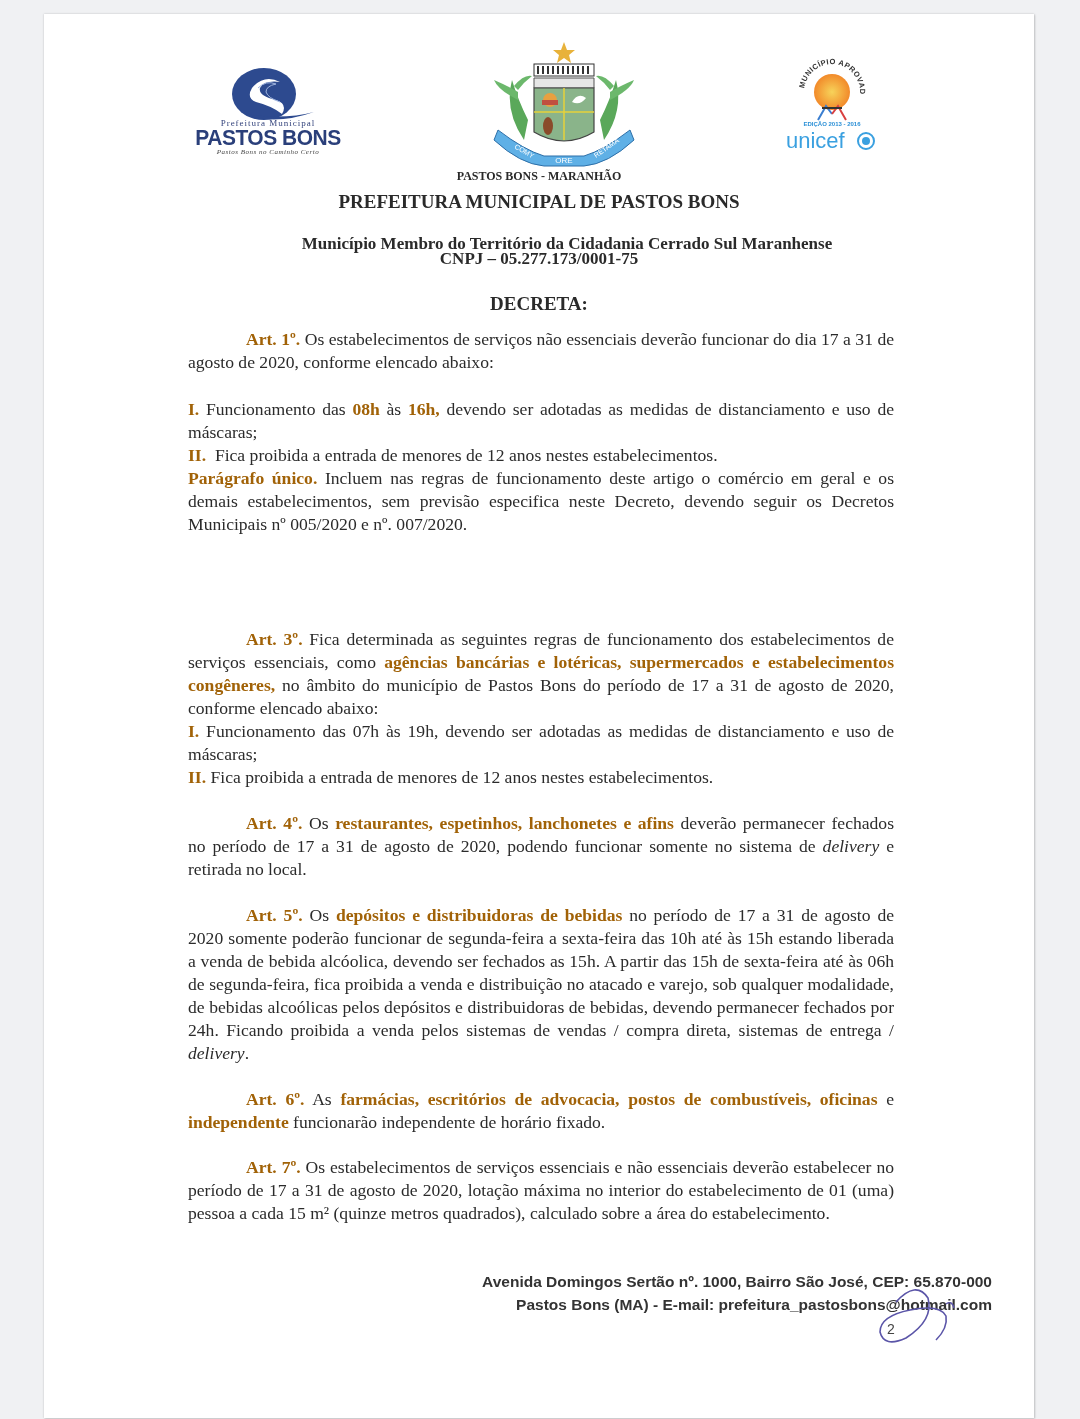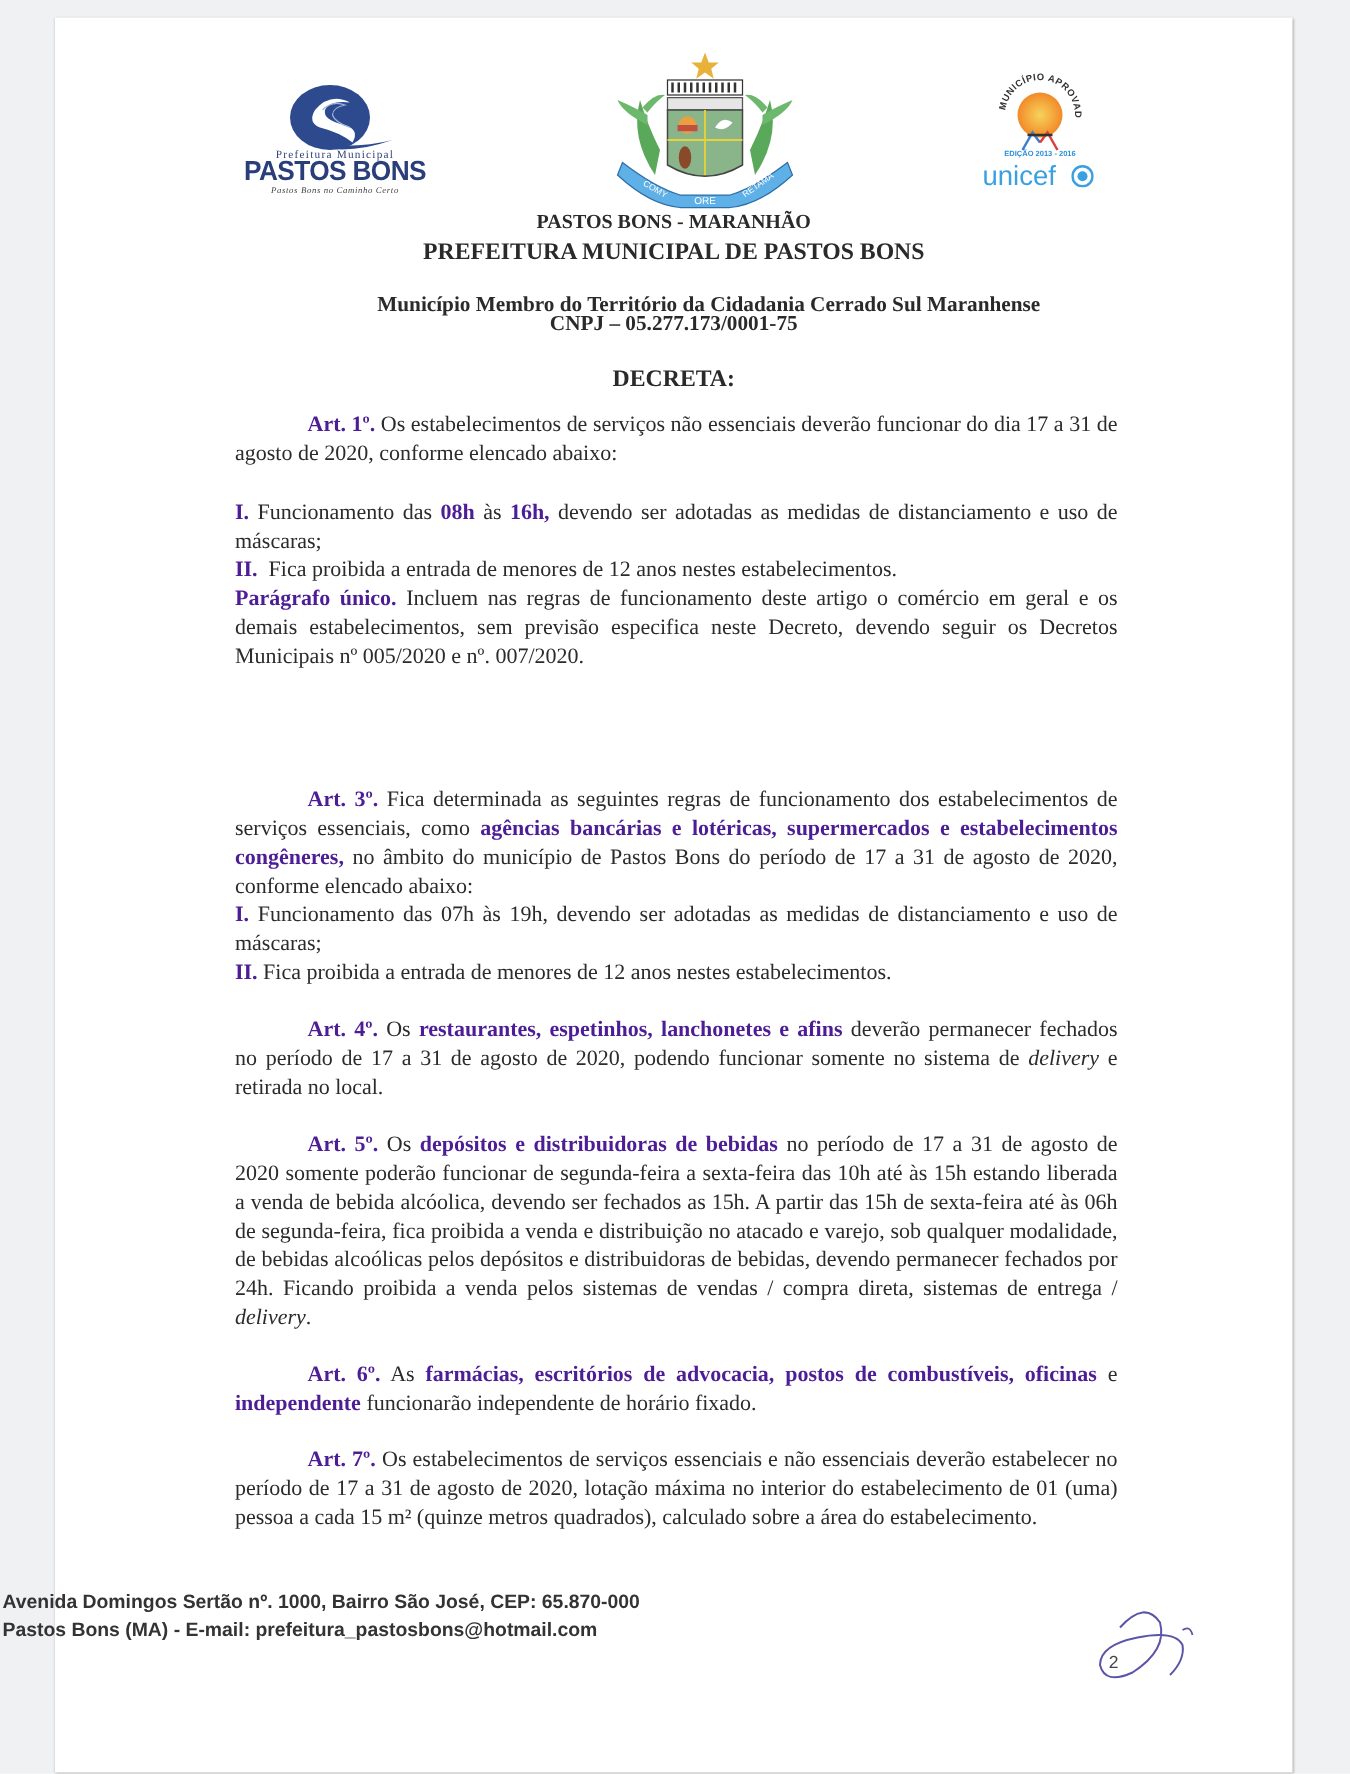--- a/index.html
+++ b/index.html
@@ -37,36 +37,36 @@
       position: absolute; left: 0; top: 67px; width: 100px; text-align: center;
       font-family: "Liberation Sans", sans-serif; font-weight: bold; font-size: 6px; color: #2a8fd6;
     }
     .unicef-word {
       position: absolute; left: 4px; top: 74px; width: 96px;
       font-family: "Liberation Sans", sans-serif; font-size: 22px; color: #3aa0e0;
       display: flex; align-items: center; gap: 12px;
     }
     
     .header-text { position: absolute; left: 0; width: 990px; text-align: center; font-weight: bold; }
-    .h1 { top: 155px; font-size: 16px; }
+    .h1 { top: 155px; font-size: 12px; }
     .h2 { top: 177px; font-size: 19px; }
     .h3 { top: 199px; font-size: 17px; margin-top: 36px; }
     .h4 { top: 220px; font-size: 17px; padding-left: 28px; }
     .decreta { position: absolute; top: 279px; left: 0; width: 990px; text-align: center; font-weight: bold; font-size: 19px; }
     
     .txt {
       position: absolute; left: 144px; width: 706px;
       font-size: 17.6px; line-height: 23px; text-align: justify;
       color: #2b2b2b;
     }
     .txt.indent { text-indent: 58px; }
-    .txt b { font-weight: bold; color: #4c1d95; }
+    .txt b { font-weight: bold; color: #a16207; }
     
     .footer {
-      position: absolute; left: 0; width: 990px; text-align: left;
+      position: absolute; left: 0; width: 990px; text-align: right;
       font-family: "Liberation Sans", "DejaVu Sans", sans-serif; font-weight: bold; font-size: 15.5px; color: #333;
     }
     .f1 { top: 1259px; left: -42px; }
     .f2 { top: 1282px; left: -42px; }
     .signature { position: absolute; left: 822px; top: 1266px; width: 100px; height: 90px; }
     .sig-num {
       position: absolute; left: 843px; top: 1307px; font-family: "Liberation Sans", sans-serif;
       font-size: 14px; color: #444;
     }
   </style>

